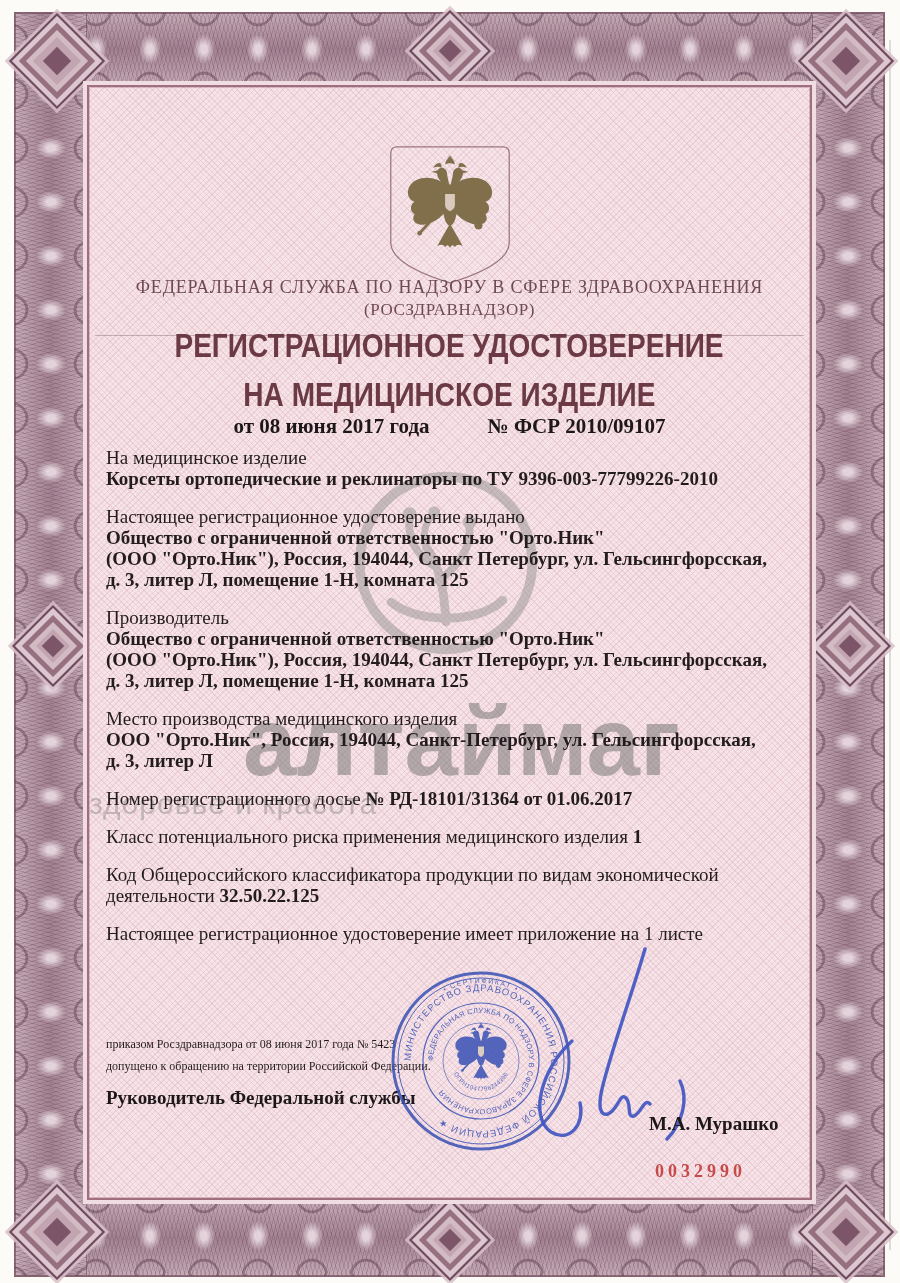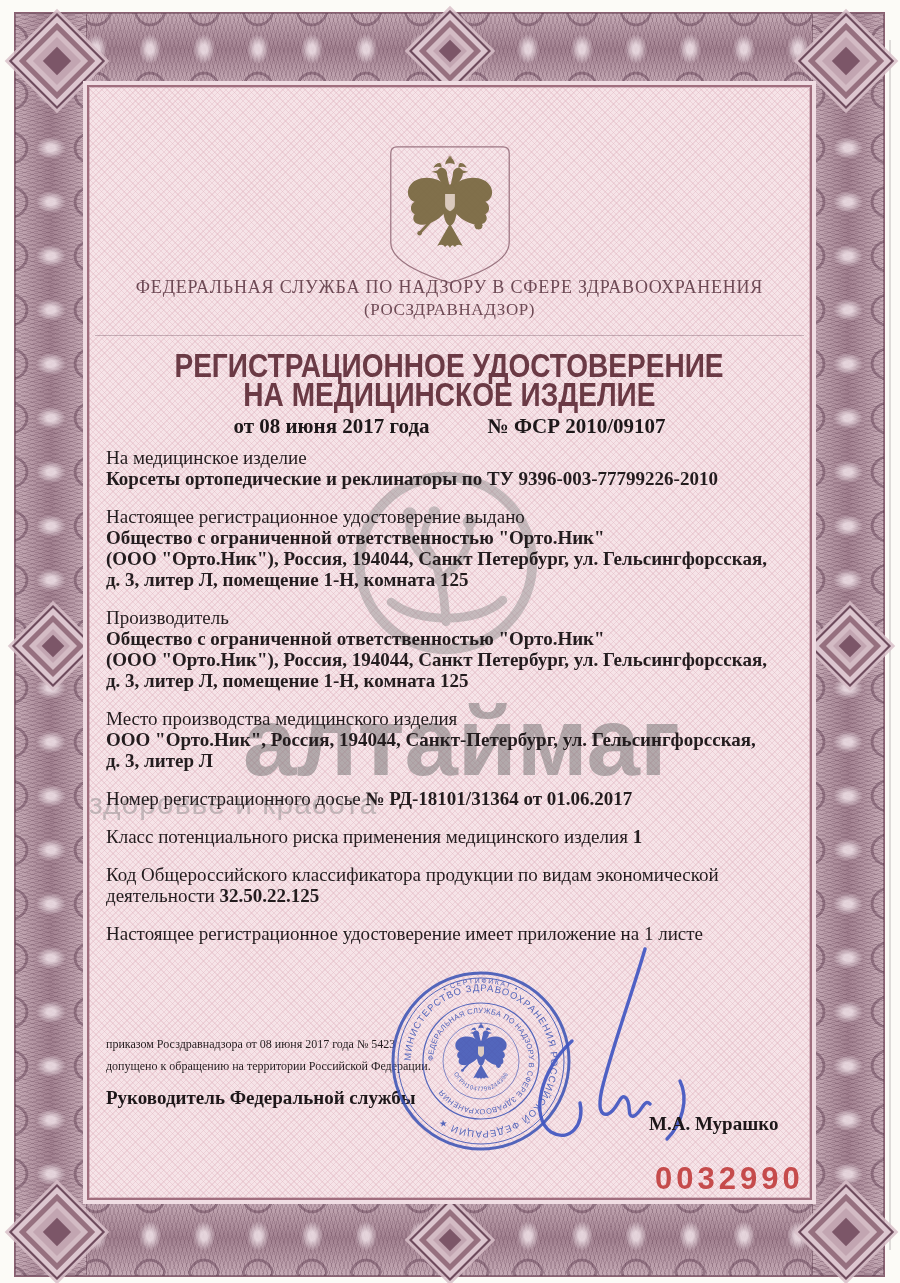--- a/index.html
+++ b/index.html
@@ -47,40 +47,40 @@
     box-shadow:0 0 0 4px #f0dde3, inset 0 0 0 1px rgba(160,110,126,.35);}
   
   .arms{position:absolute;left:298px;top:56px;width:126px;height:145px;z-index:2;}
   .agency{position:absolute;left:0;right:0;text-align:center;color:#6e4a55;z-index:3;white-space:nowrap;}
   .agency1{top:190px;font-size:18px;letter-spacing:.8px;}
   .agency2{top:213px;font-size:17px;letter-spacing:.6px;}
   .hr{position:absolute;left:6px;right:6px;top:248px;height:1px;background:rgba(125,95,110,.4);z-index:2;}
   .title{position:absolute;left:0;right:0;text-align:center;color:#6b3a45;z-index:3;
          font-family:"Liberation Sans","DejaVu Sans",sans-serif;font-weight:bold;font-size:33px;white-space:nowrap;}
   .title .cond{display:inline-block;transform:scaleX(.85);transform-origin:center;}
-  .title1{top:260px;} .title2{top:289px;}
+  .title1{top:240px;} .title2{top:289px;}
   .dateline{position:absolute;left:0;right:0;top:327px;display:flex;justify-content:center;gap:58px;
             font-weight:bold;font-size:21px;color:#1d1719;z-index:3;}
   .body-text{position:absolute;left:17px;right:24px;top:360px;z-index:3;
              font-size:19px;line-height:21px;color:#231c1e;}
   .para{margin-bottom:17px;}
   .line{white-space:pre-wrap;}
   .b{font-weight:bold;}
   
   .wm{position:absolute;z-index:1;font-family:"Liberation Sans","DejaVu Sans",sans-serif;}
   .wm-logo{left:259px;top:378px;width:196px;height:196px;opacity:.45;}
   .wm-brand{left:24px;right:0;top:600px;text-align:center;font-weight:bold;font-size:96px;
             color:rgba(105,105,105,.48);letter-spacing:0;white-space:nowrap;}
   .wm-tagline{left:0;right:0;top:700px;font-size:30px;color:rgba(125,125,125,.42);letter-spacing:1px;}
   
   .footer-reg{position:absolute;left:17px;top:946px;font-size:12px;line-height:22px;color:#231c1e;z-index:3;}
   .footer-pos{position:absolute;left:17px;top:1000px;font-size:19px;line-height:22px;font-weight:bold;color:#1d1719;z-index:3;}
   .signer{position:absolute;left:560px;top:1026px;font-size:19px;font-weight:bold;color:#1d1719;z-index:6;text-align:right;}
-  .serial{position:absolute;left:566px;top:1074px;font-family:Liberation Sans, sans-serif;
-          font-weight:bold;font-size:31px;letter-spacing:4px;color:#c13c3c;opacity:.9;z-index:4;}
+  .serial{position:absolute;left:566px;top:1074px;font-family:Liberation Serif, serif;
+          font-weight:bold;font-size:18px;letter-spacing:4px;color:#c13c3c;opacity:.9;z-index:4;}
   .stamp{position:absolute;left:292px;top:874px;width:200px;height:200px;opacity:.86;z-index:4;}
   .stamp text{font-family:"Liberation Sans","DejaVu Sans",sans-serif;fill:#3952b5;}
   .sig{position:absolute;left:420px;top:852px;width:195px;height:220px;z-index:5;}
   .hidden-defs{position:absolute;width:0;height:0;overflow:hidden;}
 </style>
 </head>
 <body>
 
 <svg class="hidden-defs" aria-hidden="true">
   <defs>

